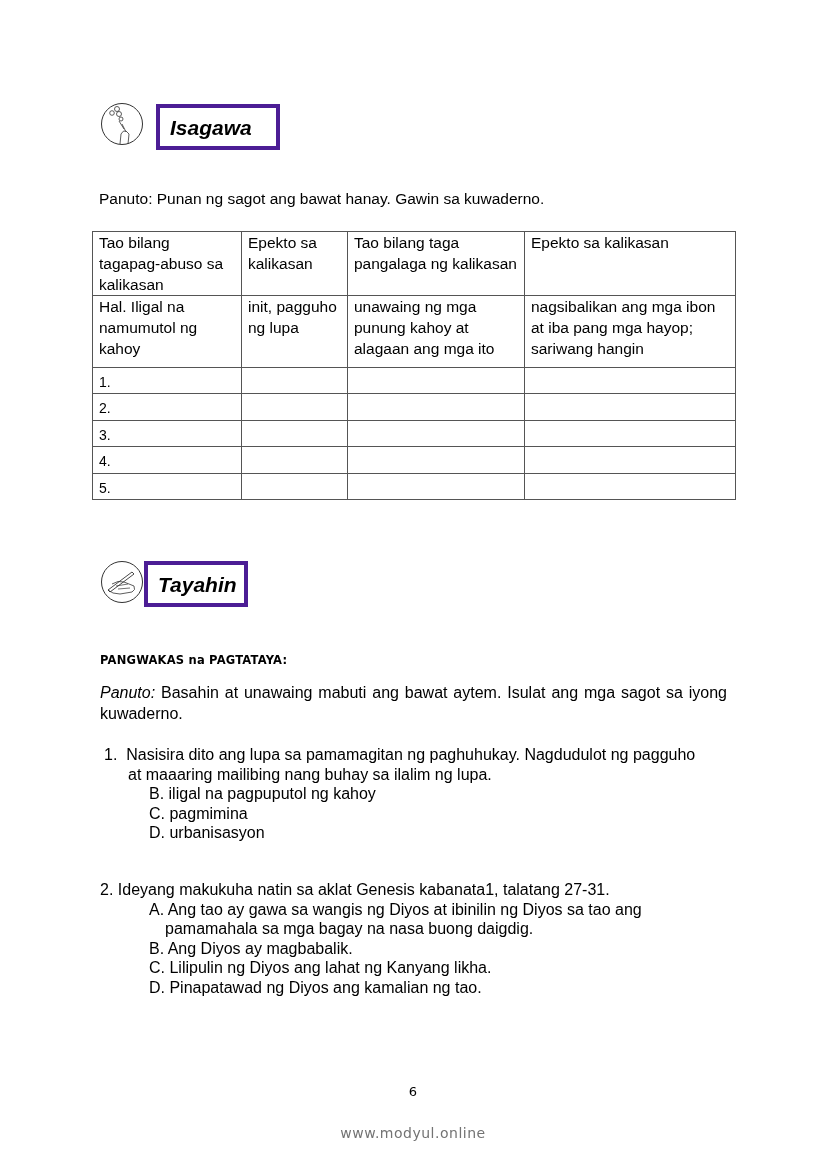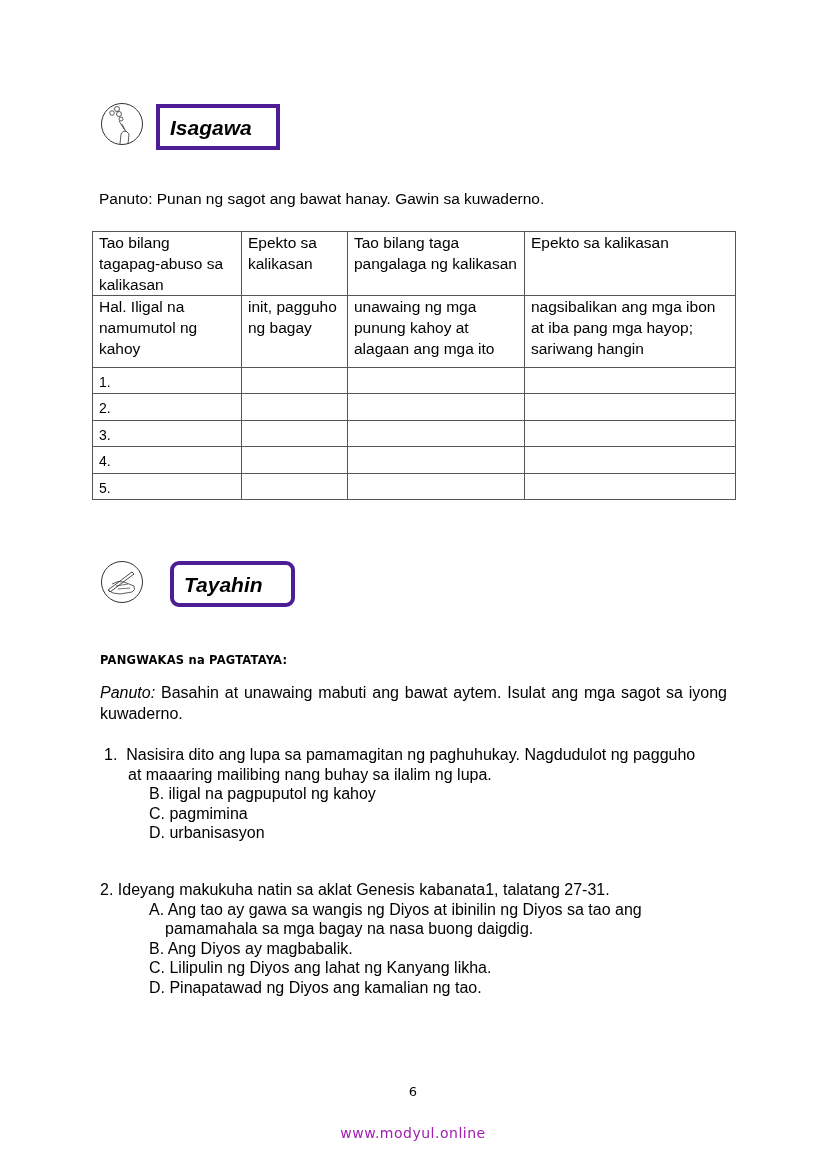--- a/index.html
+++ b/index.html
@@ -9,21 +9,21 @@
     .section-header { position: absolute; left: 100px; height: 48px; }
     .section-icon { position: absolute; left: 0; top: 0; width: 44px; height: 44px; }
     .section-title-box { position: absolute; border: 4px solid #4c1d95; box-sizing: border-box;
                          height: 46px; }
     .section-title { position: absolute; left: 10px; top: 8px; font-size: 21px;
                      font-weight: bold; font-style: italic; }
 
     #isagawa { top: 102px; }
     #isagawa .section-title-box { left: 56px; top: 2px; width: 124px; }
     #tayahin { top: 560px; }
-    #tayahin .section-title-box { left: 70px; top: 1px; width: 125px; border-radius: 9px; }
+    #tayahin .section-title-box { left: 44px; top: 1px; width: 104px; }
 
     .instructions { position: absolute; left: 99px; top: 190px; font-size: 15.5px; }
 
     table.activity { position: absolute; left: 92px; top: 231px; border-collapse: collapse;
                      font-size: 15.5px; line-height: 21px; }
     table.activity td { border: 1.2px solid #555; vertical-align: top; padding: 0 6px;
                         box-sizing: border-box; }
     table.activity tr.head td { height: 63px; padding-top: 0; }
     table.activity tr.example td { height: 72px; padding-top: 0; }
     table.activity tr.blank td { height: 26.4px; padding-top: 5px; font-size: 14px; line-height: 18px; }
@@ -41,21 +41,21 @@
     .q-stem { margin: 0; }
     .q-stem-cont { margin: 0; padding-left: 24px; }
     .choices { margin: 0; padding-left: 45px; }
     #q2 .choices { padding-left: 49px; }
     .choice { margin: 0; }
     .choice .cont { padding-left: 16px; display: block; }
 
     .page-number { position: absolute; left: 0; width: 826px; top: 1084px; text-align: center;
                    font-size: 13px; font-family: "DejaVu Sans", sans-serif; }
     .watermark { position: absolute; left: 0; width: 826px; top: 1125px; text-align: center;
-                 font-size: 14px; color: #a21caf; font-family: "DejaVu Sans", sans-serif; letter-spacing: 0.5px; }
+                 font-size: 14px; color: #737373; font-family: "DejaVu Sans", sans-serif; letter-spacing: 0.5px; }
   </style>
 </head>
 <body>
 
 <div class="section-header" id="isagawa">
   <svg class="section-icon" viewBox="0 0 44 44">
     <circle cx="22" cy="22" r="20.5" fill="none" stroke="#333" stroke-width="1"></circle>
     <circle cx="17" cy="7" r="2.5" fill="none" stroke="#333" stroke-width="0.8"></circle>
     <circle cx="12" cy="11" r="2.3" fill="none" stroke="#333" stroke-width="0.8"></circle>
     <circle cx="19" cy="12" r="2.5" fill="none" stroke="#333" stroke-width="0.8"></circle>
@@ -81,21 +81,21 @@
     </colgroup>
   <tbody>
       <tr class="head">
     <td>Tao bilang tagapag-abuso sa kalikasan</td>
     <td>Epekto sa kalikasan</td>
     <td>Tao bilang taga pangalaga ng kalikasan</td>
     <td>Epekto sa kalikasan</td>
   </tr>
   <tr class="example">
     <td>Hal. Iligal na namumutol ng kahoy</td>
-    <td>init, pagguho ng bagay</td>
+    <td>init, pagguho ng lupa</td>
     <td>unawaing ng mga punung kahoy at alagaan ang mga ito</td>
     <td>nagsibalikan ang mga ibon at iba pang mga hayop; sariwang hangin</td>
   </tr>
   <tr class="blank">
     <td>1.</td>
     <td></td>
         <td></td>
         <td></td>
   </tr>
   <tr class="blank">

